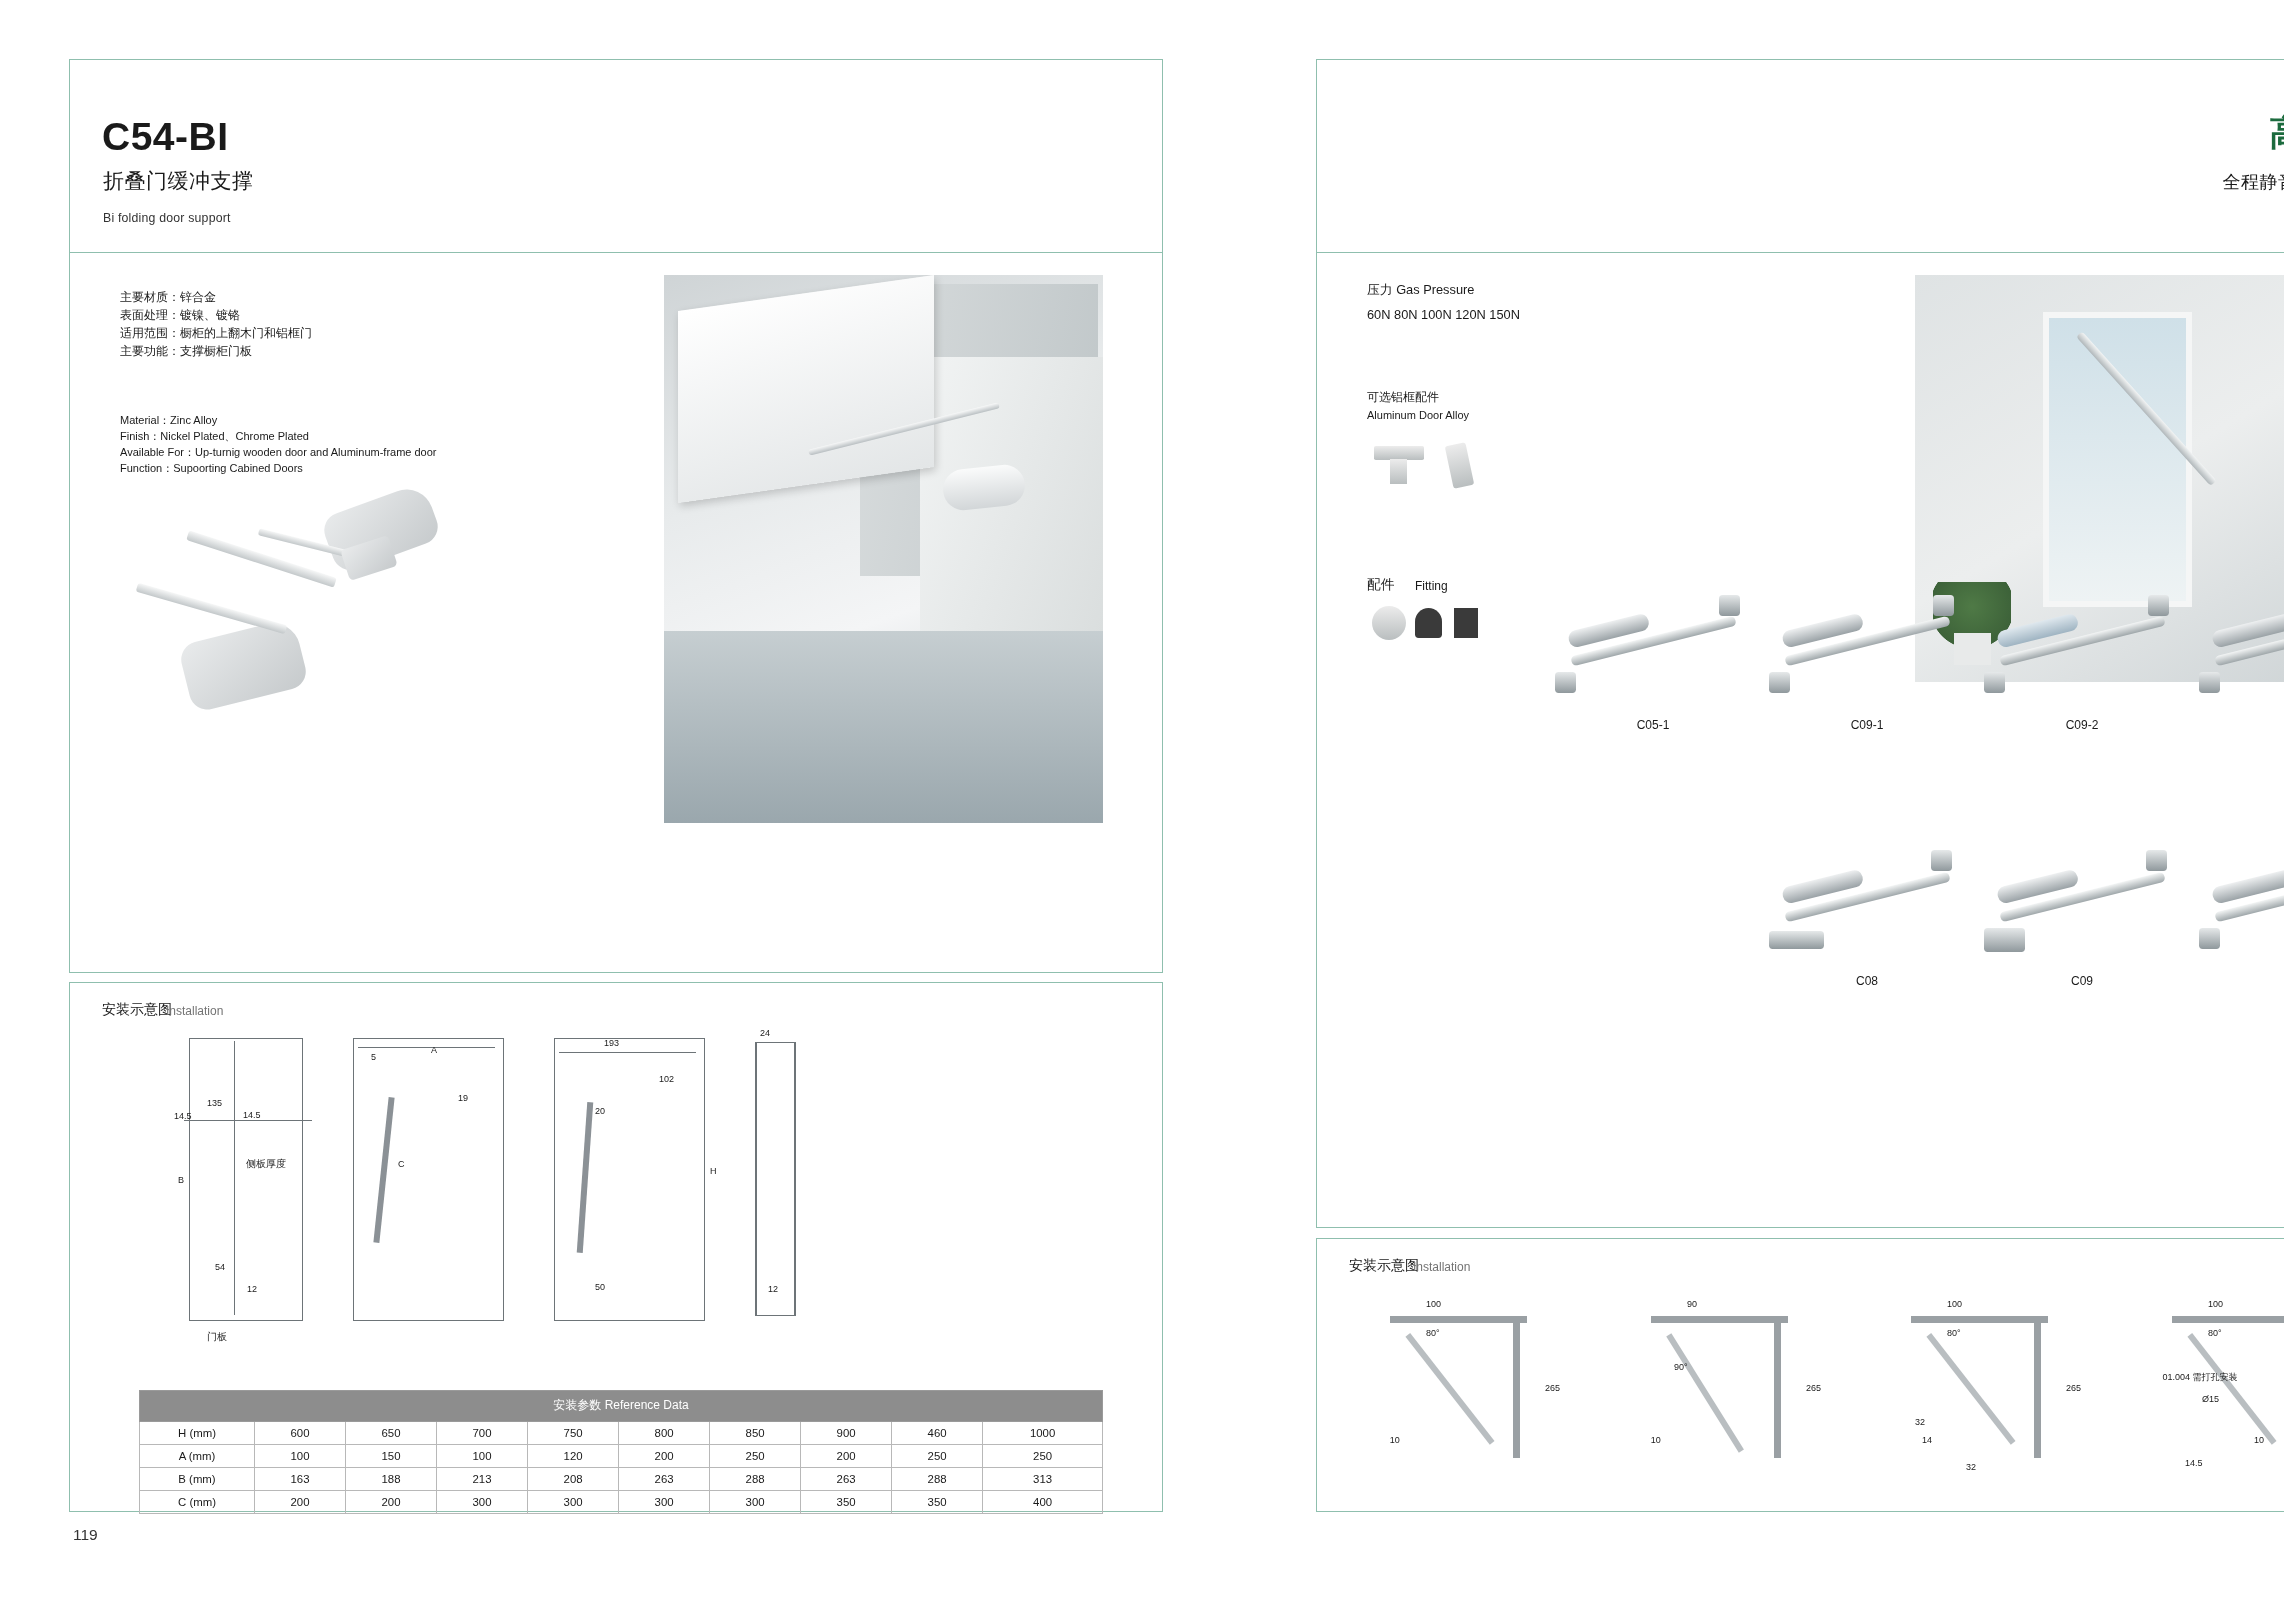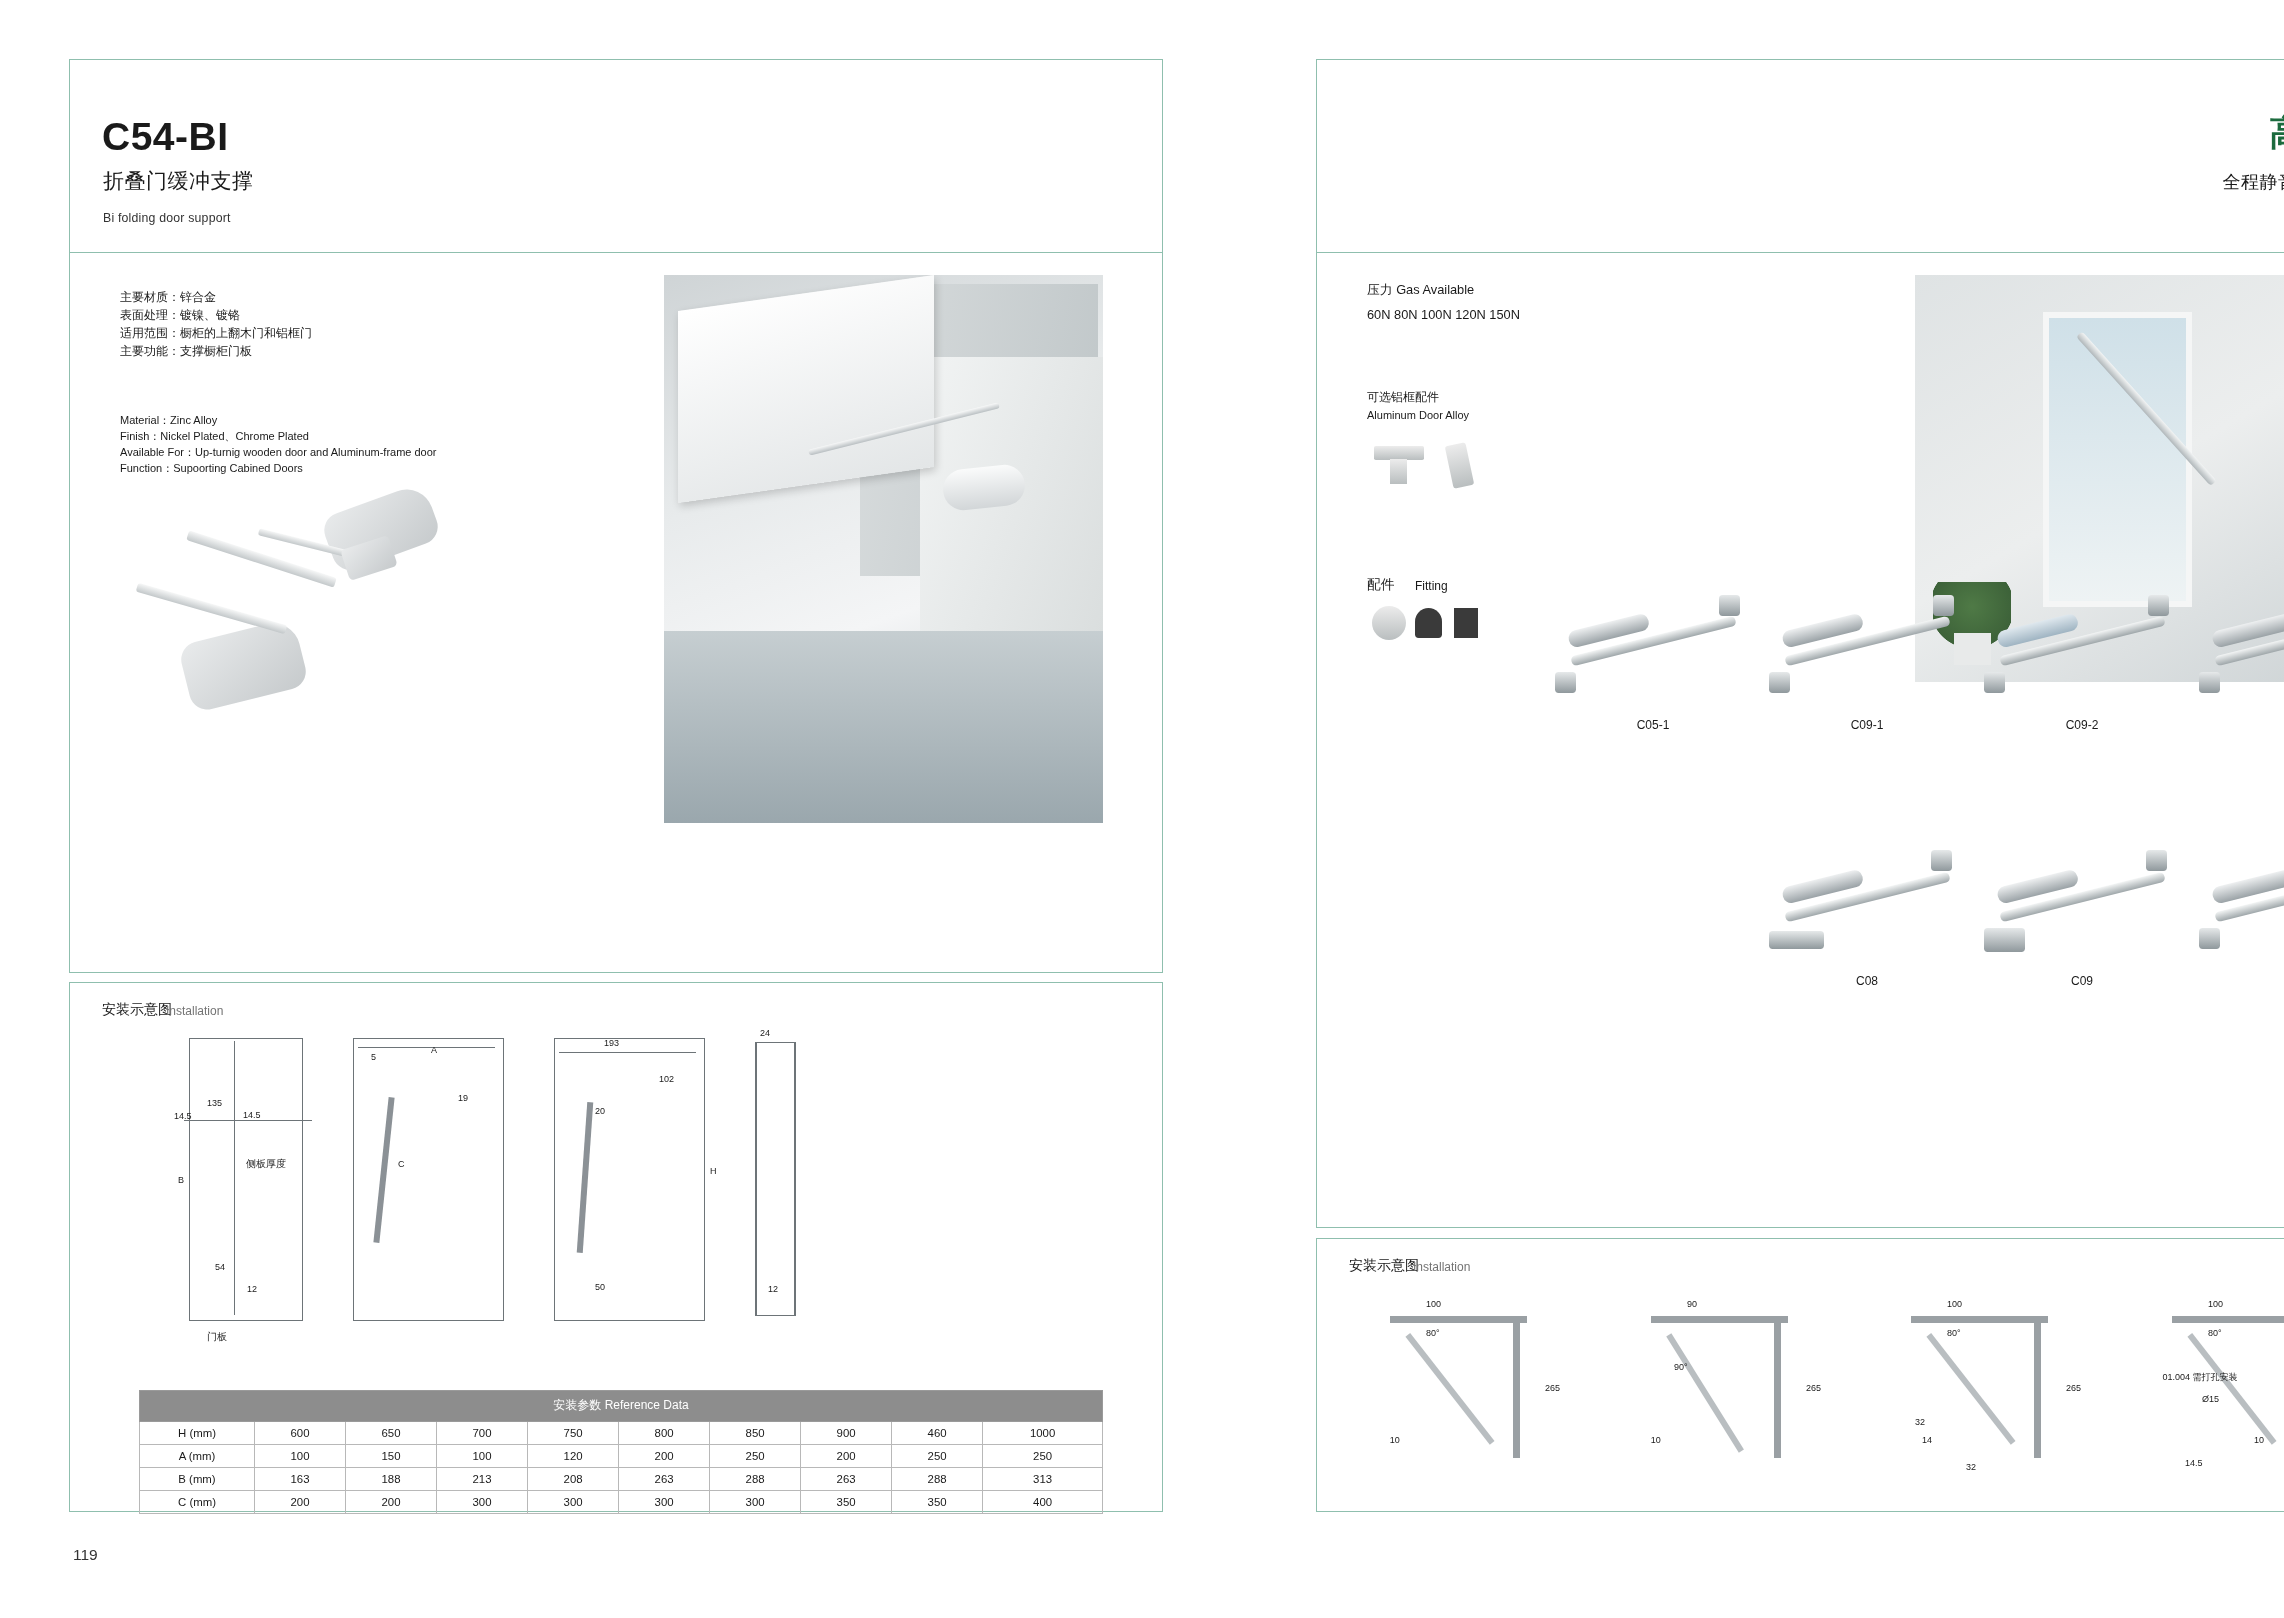--- a/index.html
+++ b/index.html
@@ -215,21 +215,21 @@
   }
   table.ref td.rowhead {
     width: 114px;
   }
 
   .page-num {
     position: absolute;
     font-size: 15.5px;
     color: #333;
   }
-  .pn-left { left: 73px; top: 1526px; margin-top: 20px; }
+  .pn-left { left: 73px; top: 1526px; }
 
   
   .quality-cn {
     position: absolute;
     right: 32px; top: 50px;
     font-size: 35px; font-weight: bold;
     color: #1c6b3e;
     letter-spacing: 0.9px;
   }
   .quality-sub {
@@ -492,21 +492,21 @@
   </div>
 
   <div class="right-page">
 
     <div class="panel r-top">
       <div class="title-rule-r"></div>
 
       <div class="quality-cn">高品质</div>
       <div class="quality-sub">全程静音·缓冲支撑</div>
 
-      <div class="pressure-cn">压力 Gas Available</div>
+      <div class="pressure-cn">压力 Gas Pressure</div>
       <div class="pressure-vals">60N 80N 100N 120N 150N</div>
 
       <div class="alum-cn">可选铝框配件</div>
       <div class="alum-en">Aluminum Door Alloy</div>
 
       <div class="small-part" style="left:57px; top:386px; width:50px; height:13.7px; border-radius:1.8px;"></div>
       <div class="small-part" style="left:73px; top:399px; width:17.4px; height:25px;"></div>
       <div class="small-part" style="left:132px; top:384px; width:21px; height:43px; border-radius:2.7px; transform:rotate(-12deg);"></div>
 
       <div class="photo-right">

